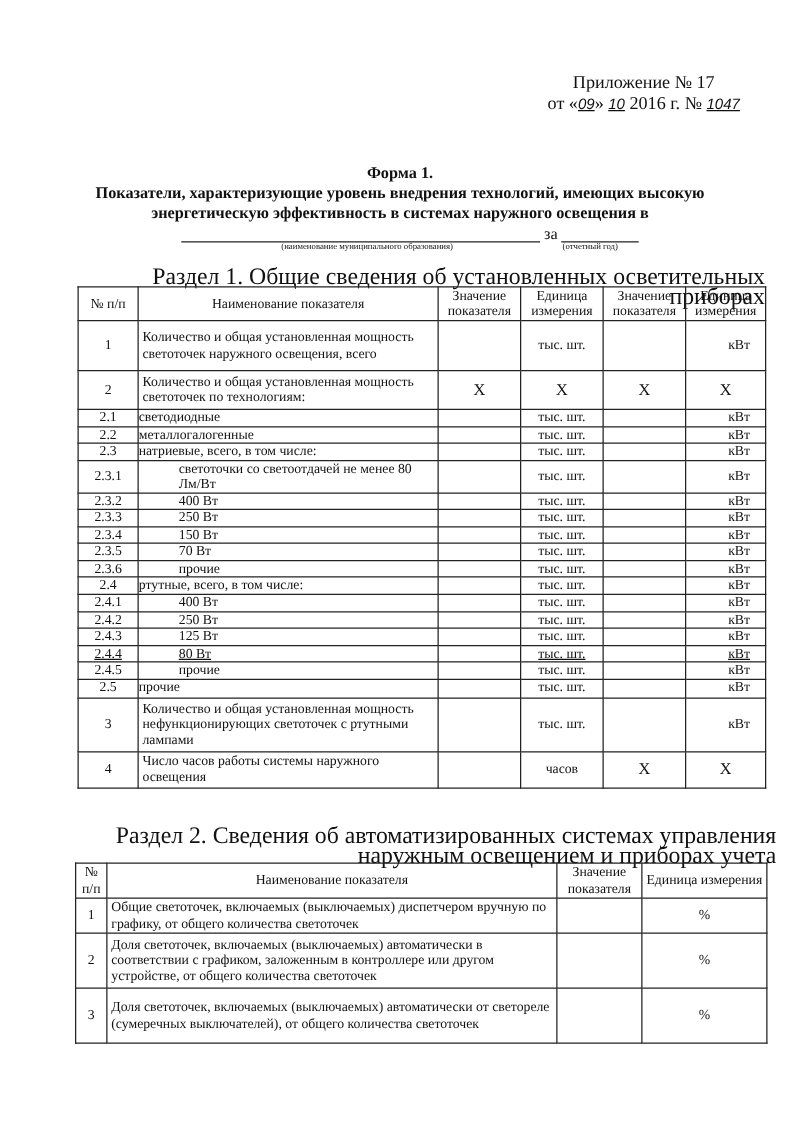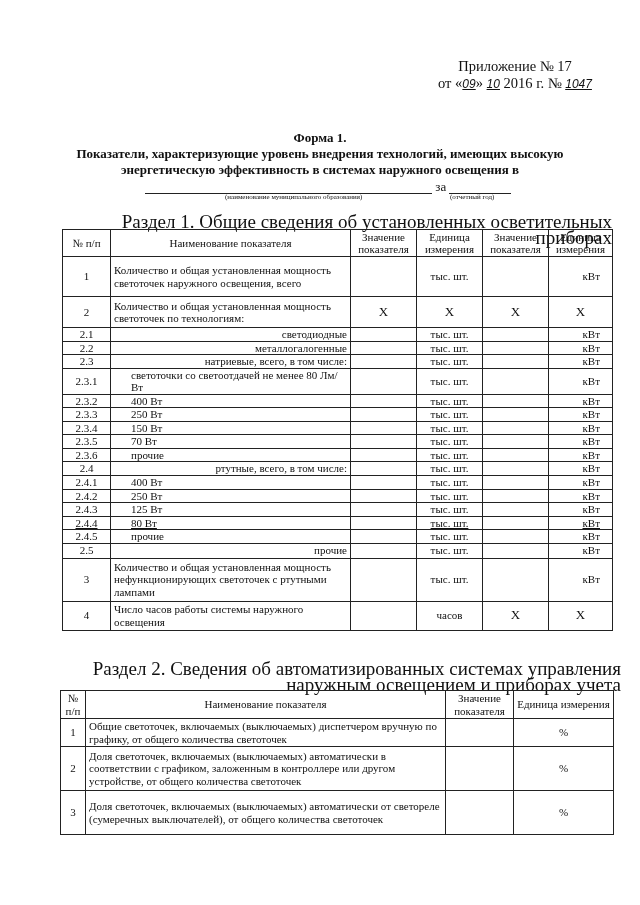--- a/index.html
+++ b/index.html
@@ -28,22 +28,22 @@
     position: absolute; text-align: right; font-size: 19px; line-height: 16px;
   }
   .s1-title { left: 62px; width: 550px; top: 214px; }
   .s2-title { left: 68px; width: 553px; top: 661px; }
   table { position: absolute; border-collapse: collapse; table-layout: fixed; font-size: 11px; line-height: 12.5px; }
   td, th { border: 1px solid #222; padding: 0 3px; font-weight: normal; vertical-align: middle; }
   #t1 { left: 62px; top: 229px; width: 550px; }
   #t2 { left: 60px; top: 690px; width: 553px; }
   .c { text-align: center; }
   .r { text-align: right; padding-right: 12px; }
-  .ind1 { padding-left: 16px; text-align: right; }
-  .ind2 { padding-left: 20px; }
+  .ind1 { padding-left: 0; }
+  .ind2 { padding-left: 32px; }
   .num { text-align: center; }
   .x { font-size: 13px; }
 </style>
 </head>
 <body>
 
 <div class="appendix">
   <div>Приложение № 17</div>
   <div>
     <span>от «</span><span class="hand">09</span><span>» </span><span class="hand">10</span><span> 2016 г. № </span><span class="hand">1047</span>

